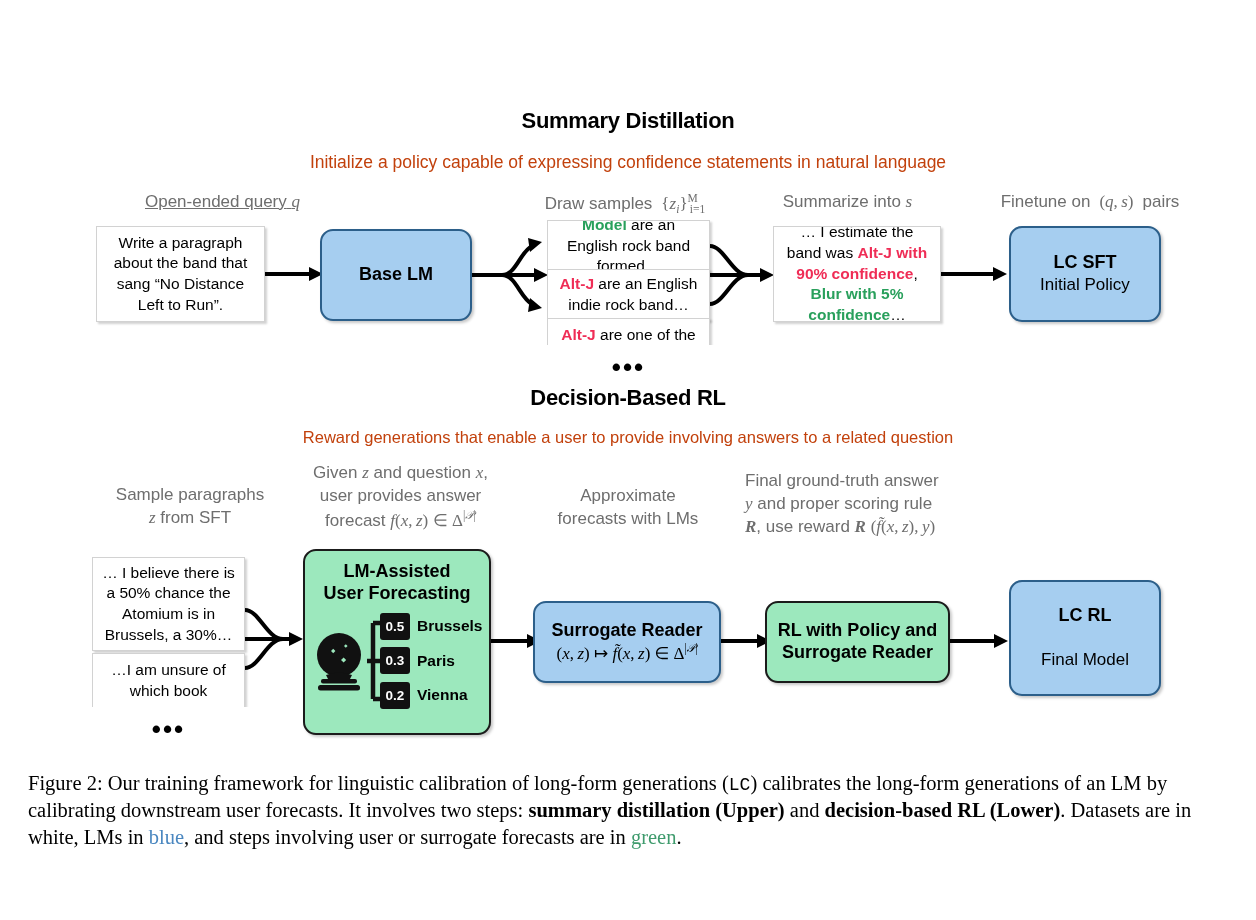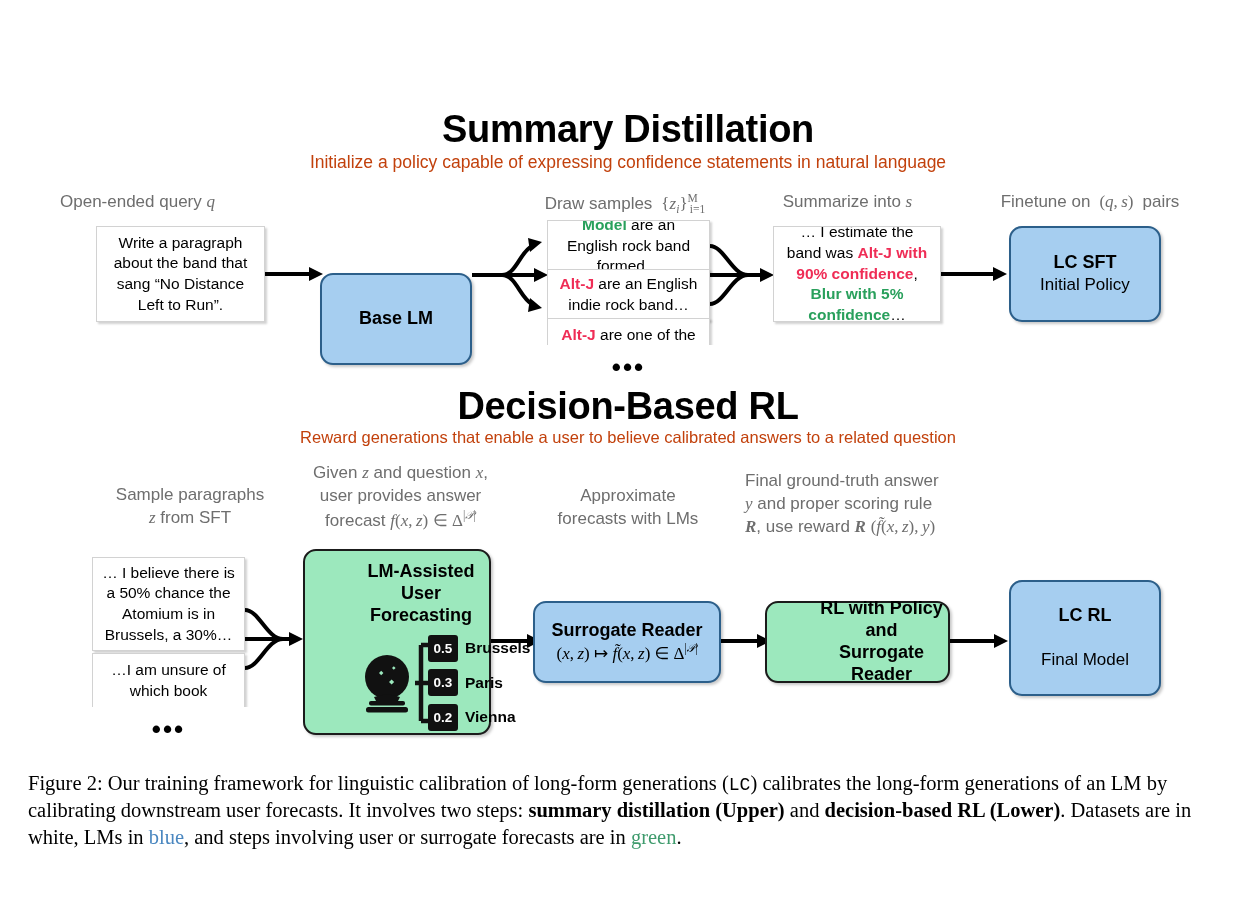--- a/index.html
+++ b/index.html
@@ -13,21 +13,21 @@
     color: #000;
     overflow: hidden;
   }
   .abs { position: absolute; }
 
   
   .sec-title {
     width: 100%;
     text-align: center;
     font-weight: bold;
-    font-size: 38px;
+    font-size: 22px;
     letter-spacing: -0.3px;
     color: #000;
   }
   .sec-sub {
     width: 100%;
     text-align: center;
     font-size: 17.5px;
     color: #c2410c;
   }
 
@@ -67,21 +67,21 @@
     box-sizing: border-box;
     border-radius: 13px;
     display: flex;
     flex-direction: column;
     align-items: center;
     justify-content: center;
     text-align: center;
     box-shadow: 2px 2px 3px rgba(0,0,0,0.22);
   }
   .mbox.blue  { background: #a6cef0; border: 2.5px solid #2c5f8a; }
-  .mbox.green { background: #9ce8bd; border: 2.5px solid #1b1b1b; padding-left: 48px; }
+  .mbox.green { background: #9ce8bd; border: 2.5px solid #1b1b1b; }
   .mbox .l1 { font-weight: bold; font-size: 18px; line-height: 1.22; }
   .mbox .l2 { font-size: 17px; line-height: 1.25; }
   .mbox .l2.math { font-family: "Liberation Serif", serif; font-size: 17px; }
 
   
   .green-t { color: #29a05c; font-weight: bold; }
   .pink-t  { color: #ef2d56; font-weight: bold; }
 
   .ellipsis {
     font-size: 26px; font-weight: bold; letter-spacing: 2px;
@@ -112,33 +112,33 @@
   .chiplbl { font-weight: bold; font-size: 15.5px; color: #000; margin-left: 7px; white-space: nowrap;}
   .chiprow { display: flex; align-items: center; text-align: center; }
 </style>
 </head>
 <body>
 
 <div class="abs sec-title" style="left:0; top:108px;">Summary Distillation</div>
 
 <div class="abs sec-sub" style="left:0; top:152px;">Initialize a policy capable of expressing confidence statements in natural language</div>
 
-<div class="abs cap" style="left:60px; top:191px; width:240px; text-align:left;">
+<div class="abs cap" style="left:60px; top:191px; width:240px; text-align:right;text-decoration:underline;">
   <span>Open-ended query</span>
   <span class="mi">q</span>
 </div>
 
 <div class="abs dbox" style="left:96px; top:226px; width:169px; height:96px;">Write a paragraph about the band that sang “No Distance Left to Run”.</div>
 
 <svg class="abs" style="left:265px; top:260px;" width="60" height="30">
   <line x1="0" y1="14" x2="44" y2="14" stroke="#000" stroke-width="4"></line>
   <polygon points="44,7 58,14 44,21" fill="#000"></polygon>
 </svg>
 
-<div class="abs mbox blue" style="left:320px; top:229px; width:152px; height:92px;margin-top:44px;">
+<div class="abs mbox blue" style="left:320px; top:229px; width:152px; height:92px;">
   <div class="l1">Base LM</div>
 </div>
 
 <svg class="abs" style="left:472px; top:232px;" width="78" height="90">
   <line x1="0" y1="43" x2="30" y2="43" stroke="#000" stroke-width="4"></line>
   <path d="M30,43 C44,43 48,20 60,14" stroke="#000" stroke-width="4" fill="none"></path>
   <path d="M30,43 C44,43 48,66 60,72" stroke="#000" stroke-width="4" fill="none"></path>
   <line x1="30" y1="43" x2="62" y2="43" stroke="#000" stroke-width="4"></line>
   <polygon points="56,6 70,10 58,20" fill="#000"></polygon>
   <polygon points="58,66 70,76 56,80" fill="#000"></polygon>
@@ -198,21 +198,21 @@
   <span>pairs</span>
 </div>
 
 <div class="abs mbox blue" style="left:1009px; top:226px; width:152px; height:96px;">
   <div class="l1">LC SFT</div>
   <div class="l2">Initial Policy</div>
 </div>
 
 <div class="abs sec-title" style="left:0; top:385px;">Decision-Based RL</div>
 
-<div class="abs sec-sub" style="left:0; top:428px; font-size:16.5px;">Reward generations that enable a user to believe calibrated answers to a related question</div>
+<div class="abs sec-sub" style="left:0; top:428px; font-size:16.5px;">Reward generations that enable a user to provide involving answers to a related question</div>
 
 <div class="abs cap" style="left:75px; top:484px; width:230px;">
   <div>Sample paragraphs</div>
   <div>
     <span class="mi">z</span><span> from SFT</span>
   </div>
 </div>
 
 <div class="abs dbox" style="left:92px; top:557px; width:153px; height:94px;">… I believe there is a 50% chance the Atomium is in Brussels, a 30%…</div>
 <div class="abs dbox" style="left:92px; top:653px; width:153px; height:62px; align-items:flex-start;">…I am unsure of which book</div>

